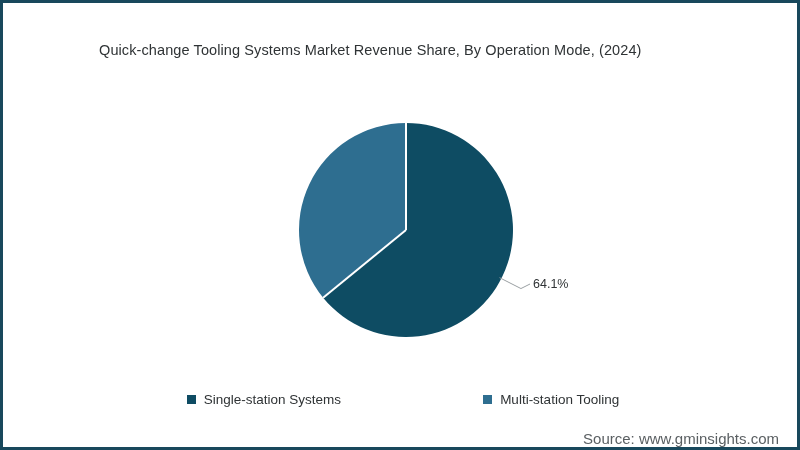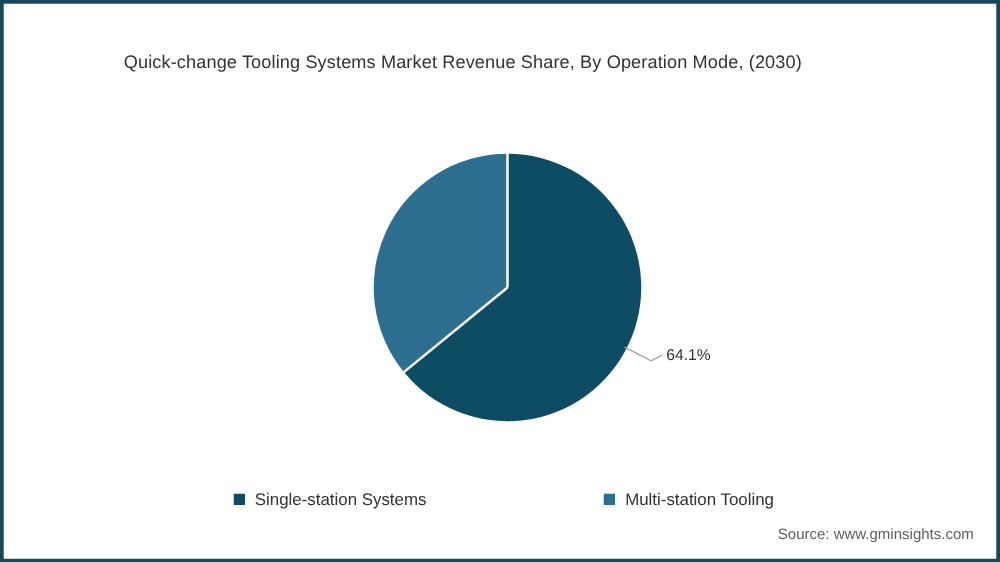--- a/index.html
+++ b/index.html
@@ -65,37 +65,37 @@
     flex: none;
   }
   .legend-label {
     font-size: 13.5px;
     color: #2f3335;
     white-space: nowrap;
   }
   #source-note {
     position: absolute;
     right: 18px;
-    bottom: 13px;
-    font-size: 12px;
+    bottom: 0;
+    font-size: 15px;
     color: #5a5f62;
     white-space: nowrap;
   }
   .slice-label {
     font-size: 12.5px;
     fill: #2f3335;
     font-family: "Liberation Sans", sans-serif;
   }
 </style>
 </head>
 <body>
 
 <div id="chart-card">
 
-  <div id="chart-title">Quick-change Tooling Systems Market Revenue Share, By Operation Mode, (2030)</div>
+  <div id="chart-title">Quick-change Tooling Systems Market Revenue Share, By Operation Mode, (2024)</div>
 
   <div id="pie-area">
     <svg id="pie-svg" viewBox="0 0 800 450">
       <g>
         <path id="slice-0" d="M 403 227 L 403.00 120.00 A 107 107 0 1 1 320.13 294.69 Z" fill="#0e4c63"></path>
         <path id="slice-1" d="M 403 227 L 320.13 294.69 A 107 107 0 0 1 403.00 120.00 Z" fill="#2e6e90"></path>
       </g>
       <g>
         <line id="sep-0" x1="403" y1="227" x2="403.00" y2="120.00" stroke="#ffffff" stroke-width="2"></line>
         <line id="sep-1" x1="403" y1="227" x2="320.13" y2="294.69" stroke="#ffffff" stroke-width="2"></line>

